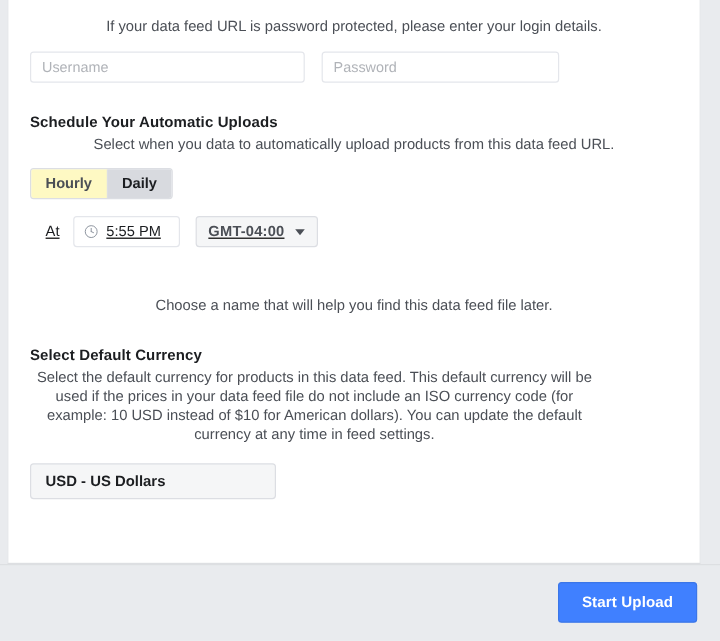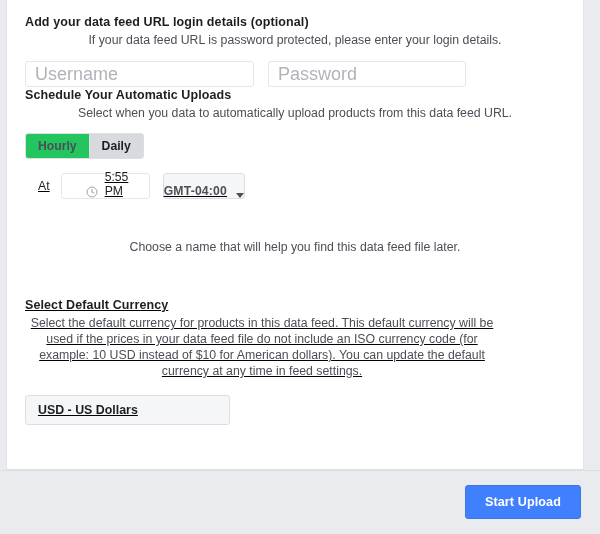--- a/index.html
+++ b/index.html
@@ -65,48 +65,48 @@
     gap: 14px;
     margin-top: 13px;
   }
   .text-input {
     box-sizing: border-box;
     height: 26px;
     border: 1px solid #e4e6eb;
     border-radius: 3px;
     background: #fff;
     font-family: "Liberation Sans", sans-serif;
-    font-size: 18px;
+    font-size: 12px;
     color: #1c1e21;
     padding: 0 9px;
     outline: none;
   }
   .text-input::placeholder {
     color: #b0b3b8;
   }
   .input-username { width: 229px; }
   .input-password { width: 198px; }
 
   
-  .sched-section { }
+  .sched-section { margin-top: 25px; }
 
   .segmented {
     display: inline-flex;
     margin-top: 12px;
     border: 1px solid #dcdee3;
     border-radius: 3px;
     overflow: hidden;
     background: #f5f6f7;
   }
   .seg-btn {
     font-family: "Liberation Sans", sans-serif;
     font-size: 12.2px;
     font-weight: bold;
     color: #4b4f56;
-    background: #22c55e;
+    background: #fef9c3;
     border: none;
     border-right: 1px solid #dcdee3;
     padding: 0 12px;
     height: 24px;
     line-height: 24px;
     cursor: pointer;
   }
   .seg-btn:last-child { border-right: none; }
   .seg-btn.selected {
     background: #d8dadf;
@@ -122,48 +122,48 @@
     text-decoration: underline;
   }
   .at-label {
     font-size: 12.3px;
     color: #1c1e21;
     margin-right: 11px;
   }
   .time-box {
     box-sizing: border-box;
     display: flex;
-    align-items: flex-end;
+    align-items: center;
     width: 89px;
     height: 26px;
     border: 1px solid #e4e6eb;
     border-radius: 3px;
     background: #fff;
-    padding: 0 24px;
+    padding: 0 8px;
     cursor: pointer;
   }
   .clock-icon {
     width: 12px;
     height: 12px;
     flex: 0 0 12px;
     margin-right: 7px;
     display: block;
   }
   .time-val {
     font-size: 12.2px;
     color: #1c1e21;
   }
   .tz-btn {
     box-sizing: border-box;
     display: flex;
-    align-items: flex-end;
+    align-items: center;
     justify-content: center;
     height: 26px;
     margin-left: 13px;
-    padding: 0 0;
+    padding: 0 10px;
     background: #f5f6f7;
     border: 1px solid #dcdee3;
     border-radius: 3px;
     cursor: pointer;
   }
   .tz-label {
     font-size: 12.2px;
     font-weight: bold;
     color: #4b4f56;
     letter-spacing: 0.2px;
@@ -178,21 +178,21 @@
 
   
   .feed-section { margin-top: 40px; }
   .input-feedname {
     width: 473px;
     height: 27px;
     margin-top: 12px;
   }
 
   
-  .cur-section { margin-top: 42px; text-decoration: underline; }
+  .cur-section { margin-top: 26px; }
   .currency-select {
     box-sizing: border-box;
     display: flex;
     align-items: center;
     justify-content: space-between;
     width: 205px;
     height: 30px;
     margin-top: 16px;
     padding: 0 12px;
     background: #f5f6f7;
@@ -236,21 +236,20 @@
 </style>
 </head>
 <body>
 
 <div class="page">
 
   <div class="card">
     <div class="card-inner">
 
       <div class="section">
-        <div class="sec-title">Add your data feed URL login details (optional)</div>
         <div class="sec-desc">If your data feed URL is password protected, please enter your login details.</div>
         <div class="login-row">
           <input class="text-input input-username" type="text" placeholder="Username" style="">
           <input class="text-input input-password" type="text" placeholder="Password" style="">
         </div>
       </div>
 
       <div class="section sched-section">
         <div class="sec-title">Schedule Your Automatic Uploads</div>
         <div class="sec-desc">Select when you data to automatically upload products from this data feed URL.</div>

